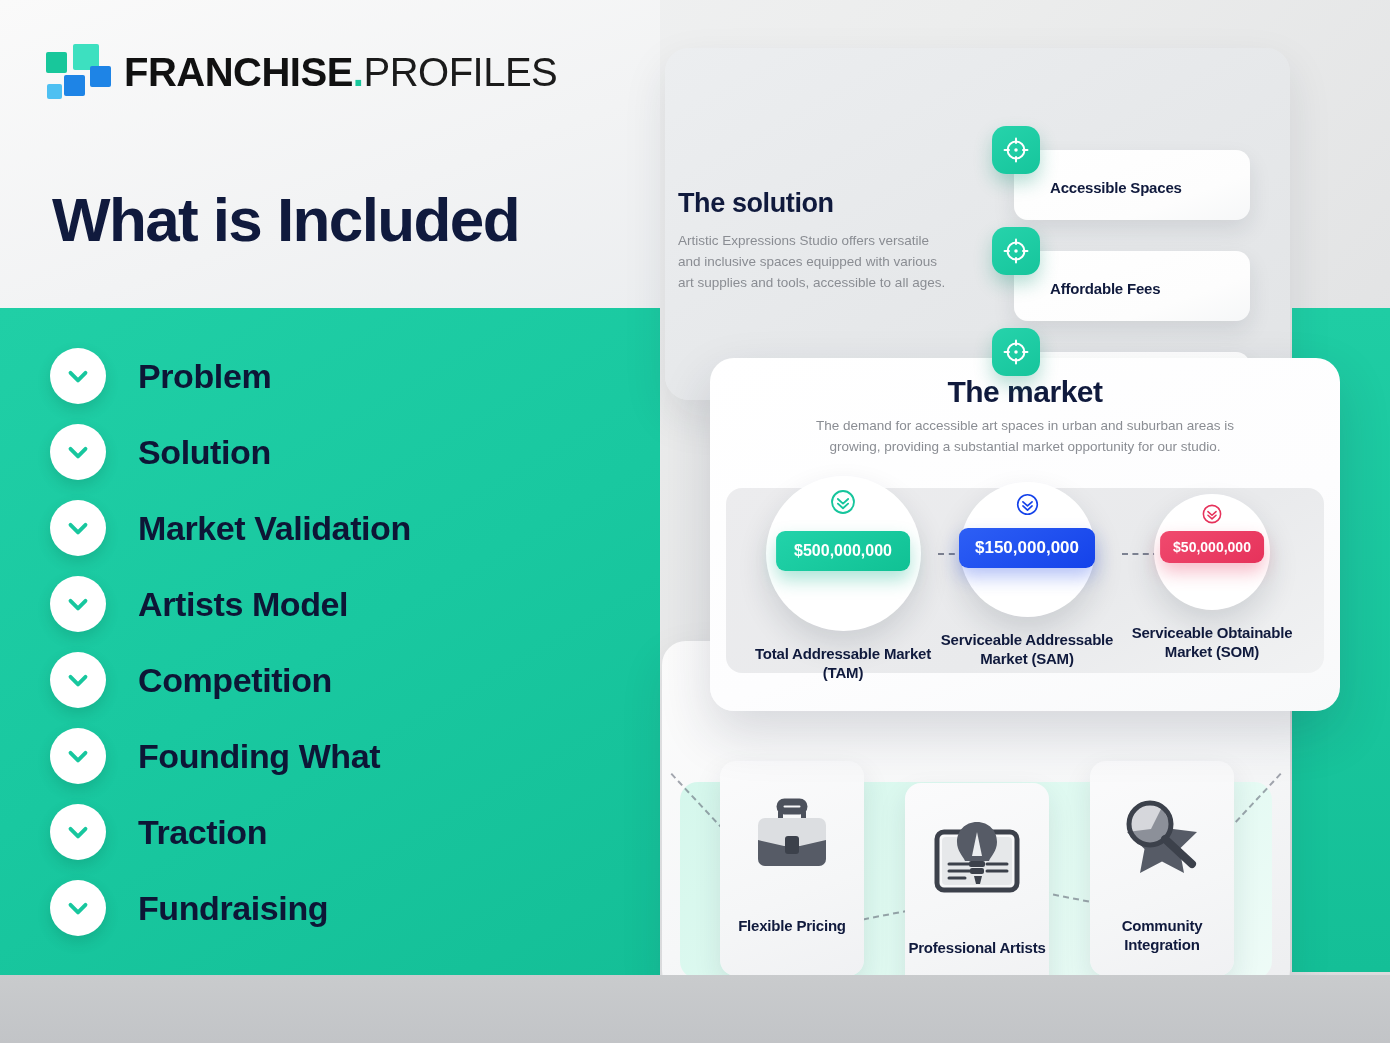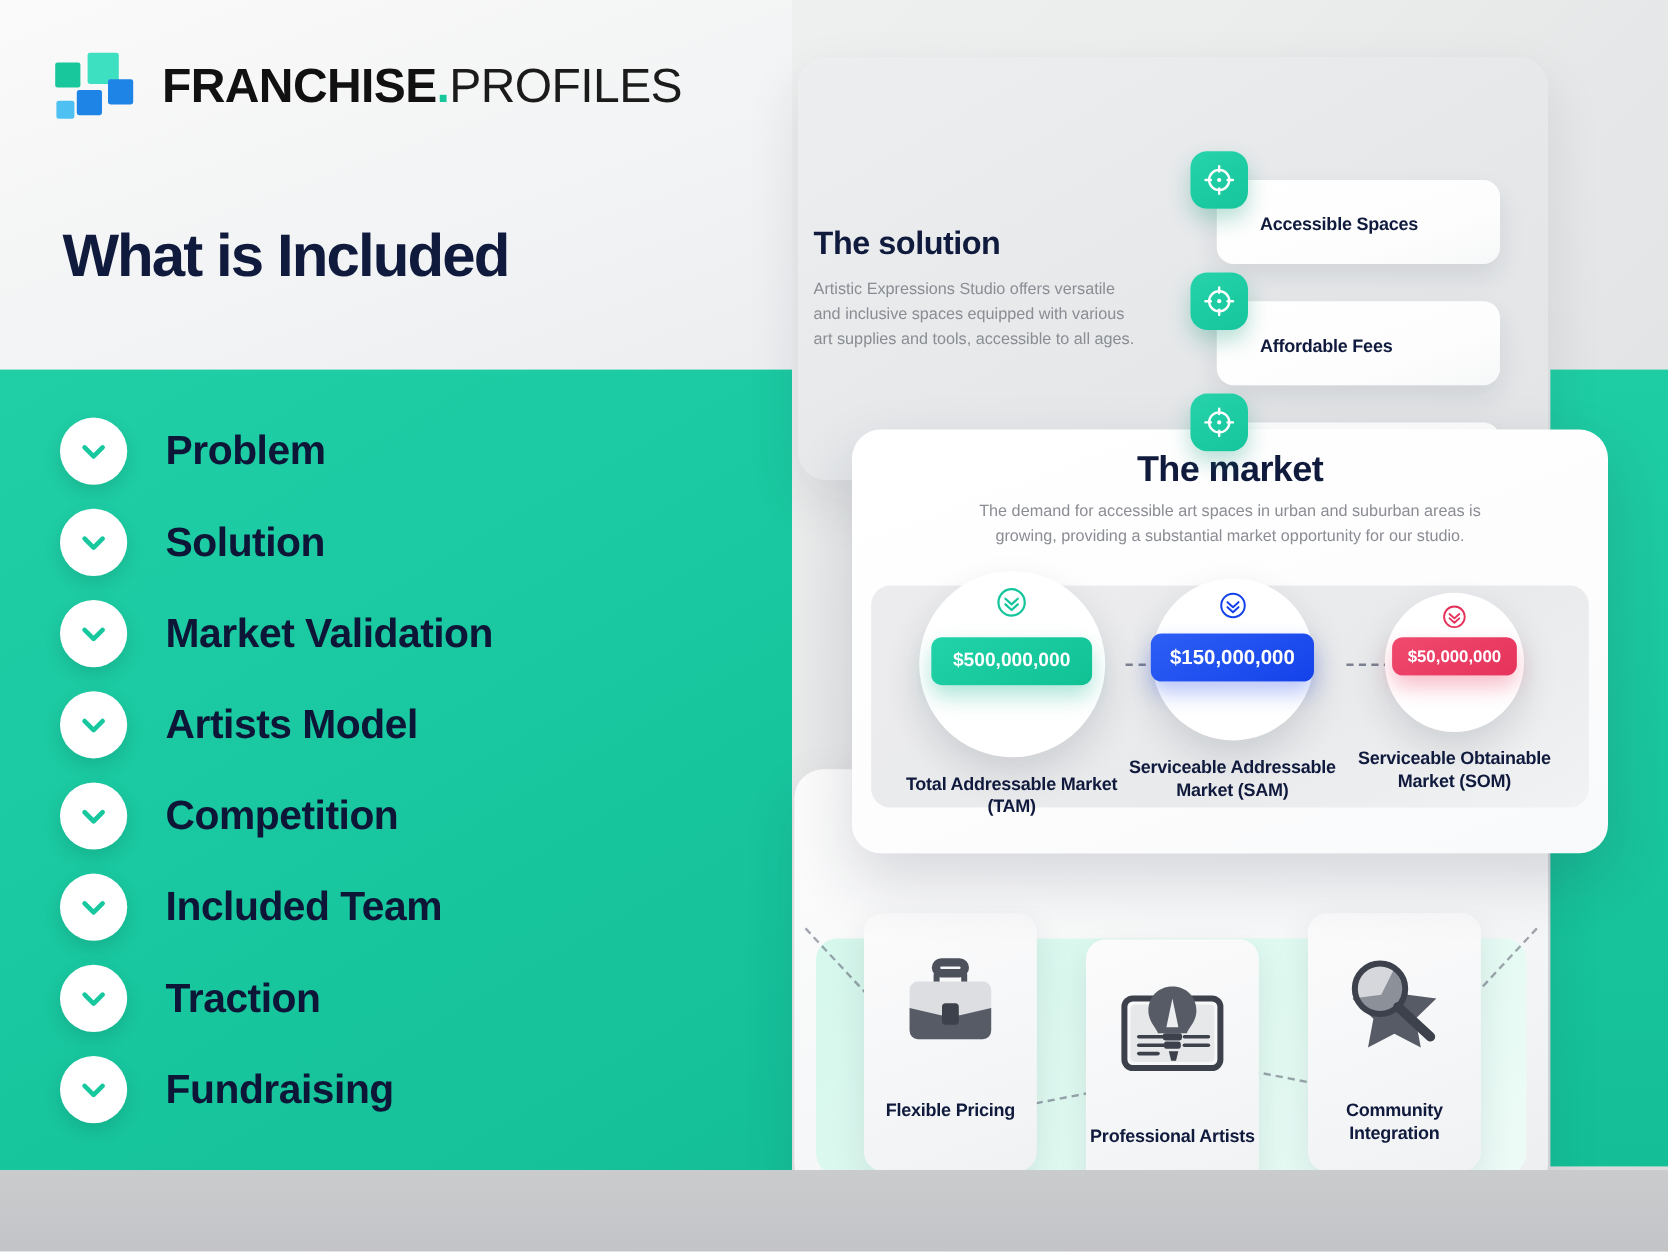--- a/index.html
+++ b/index.html
@@ -13,37 +13,37 @@
     background: linear-gradient(135deg,#f4f5f6 0%,#eceded 40%,#d9dadc 100%);
   }
 
   
   #left-white {
     position: absolute; left: 0; top: 0; width: 660px; height: 308px;
     background: linear-gradient(160deg,#fafafa 0%,#f2f3f4 60%,#eceef0 100%);
   }
   #logo-wrap {
     position: absolute; left: 46px; top: 44px;
-    display: flex; align-items: center; gap: 27px;
+    display: flex; align-items: center; gap: 16px;
   }
   #logo-mark { position: relative; width: 62px; height: 56px; }
   #logo-mark i { position: absolute; display: block; border-radius: 2px; }
   .sq-a { left: 0px;  top: 8px;  width: 21px; height: 21px; background: #18c79b; }
   .sq-b { left: 27px; top: 0px;  width: 26px; height: 26px; background: #3de0c0; }
   .sq-c { left: 18px; top: 31px; width: 21px; height: 21px; background: #1e84e6; }
   .sq-d { left: 44px; top: 22px; width: 21px; height: 21px; background: #1e84e6; }
   .sq-e { left: 1px;  top: 40px; width: 15px; height: 15px; background: #4ec0f2; }
   #logo-text { font-size: 40px; letter-spacing: -0.5px; white-space: nowrap; line-height: 1; }
   #logo-text .b { font-weight: 700; color: #111; }
   #logo-text .dot { font-weight: 700; color: #18c79b; }
   #logo-text .t { font-weight: 400; color: #1b1b1b; }
 
   #page-title {
     position: absolute; left: 52px; top: 186px;
-    font-size: 50px; font-weight: 700; color: #101a3d;
+    font-size: 62px; font-weight: 700; color: #101a3d;
     letter-spacing: -1.6px; line-height: 1.1;
   }
 
   #teal-panel {
     position: absolute; left: 0; top: 308px; width: 660px; height: 667px;
     background: linear-gradient(150deg,#20cfa6 0%,#19c8a0 50%,#14bf97 100%);
   }
   #checklist {
     position: absolute; left: 50px; top: 40px;
     display: flex; flex-direction: column; gap: 20px;
@@ -281,21 +281,21 @@
       </span>
       <span class="check-label">Competition</span>
     </div>
 
     <div class="check-row">
       <span class="check-circle">
         <svg width="30" height="30" viewBox="0 0 24 24" fill="none">
             <path d="M6 9.5l6 6 6-6" stroke="#17c79e" stroke-width="3.1" stroke-linecap="round" stroke-linejoin="round"></path>
           </svg>
       </span>
-      <span class="check-label">Included Team</span>
+      <span class="check-label">Founding What</span>
     </div>
 
     <div class="check-row">
       <span class="check-circle">
         <svg width="30" height="30" viewBox="0 0 24 24" fill="none">
             <path d="M6 9.5l6 6 6-6" stroke="#17c79e" stroke-width="3.1" stroke-linecap="round" stroke-linejoin="round"></path>
           </svg>
       </span>
       <span class="check-label">Traction</span>
     </div>

